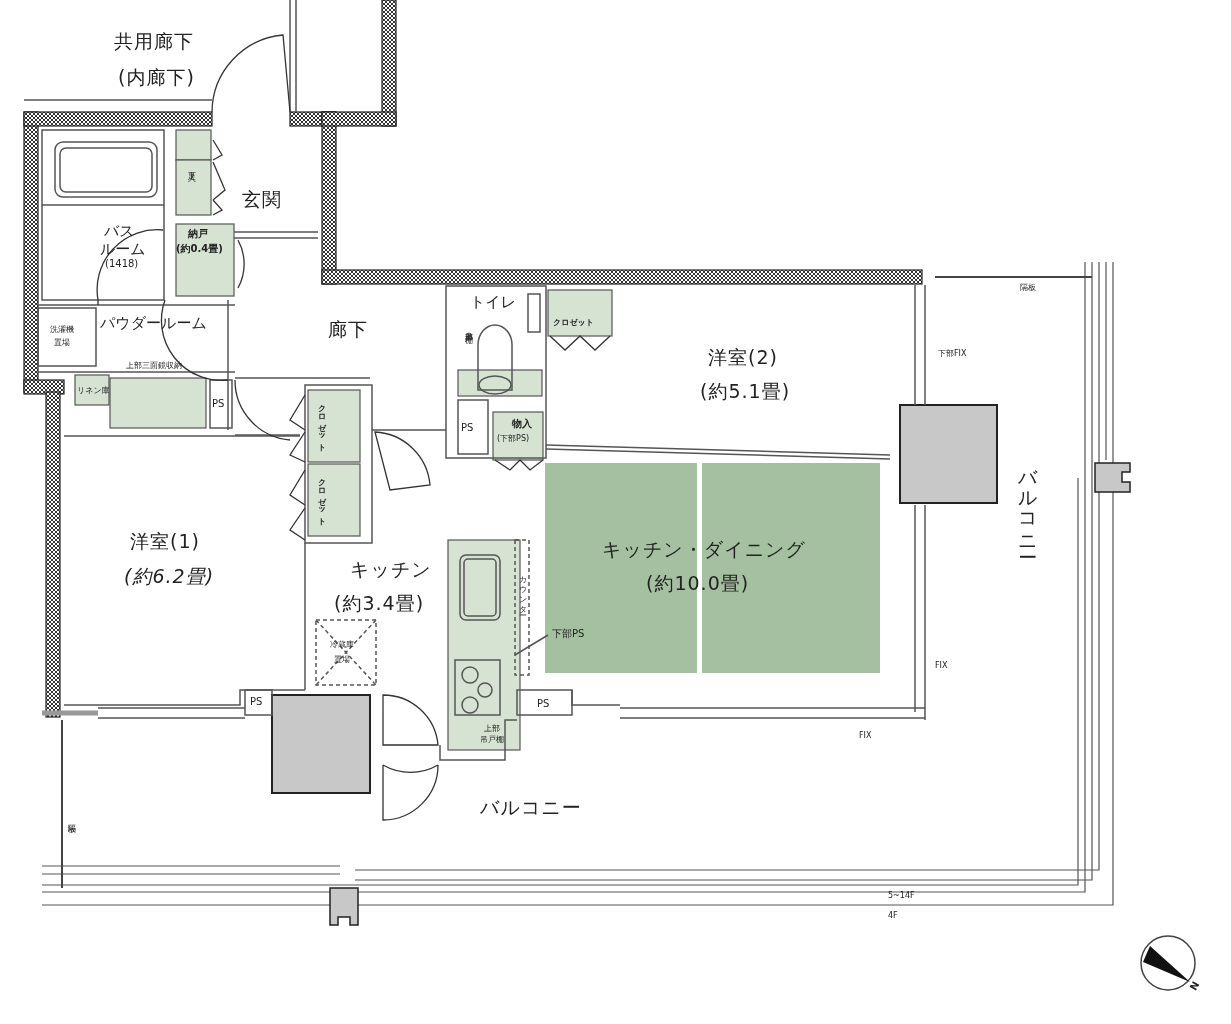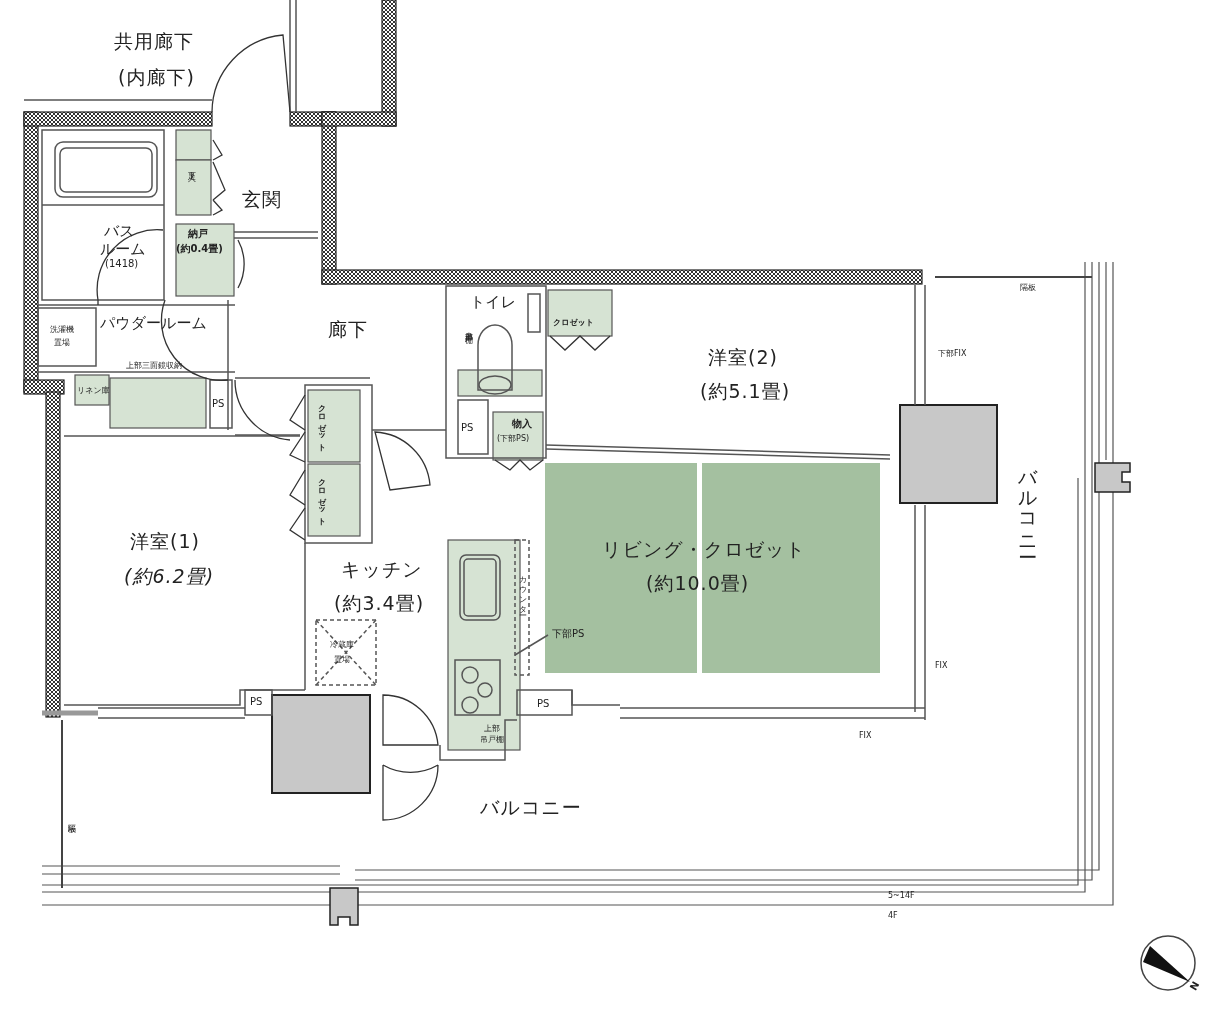--- a/index.html
+++ b/index.html
@@ -214,32 +214,32 @@
 
 <div class="lbl lbl-xs bold vert" style="left:316px;top:398px;">クロゼット</div>
 <div class="lbl lbl-xs bold vert" style="left:316px;top:472px;">クロゼット</div>
 
 <div class="lbl lbl-lg" style="left:708px;top:346px;">洋室(2)</div>
 <div class="lbl lbl-lg" style="left:700px;top:380px;">(約5.1畳)</div>
 
 <div class="lbl lbl-lg" style="left:130px;top:530px;">洋室(1)</div>
 <div class="lbl lbl-lg" style="left:124px;top:565px;font-style:italic;">(約6.2畳)</div>
 
-<div class="lbl lbl-lg" style="left:341px;top:558px;">キッチン</div>
+<div class="lbl lbl-lg" style="left:350px;top:558px;">キッチン</div>
 <div class="lbl lbl-lg" style="left:334px;top:592px;">(約3.4畳)</div>
 <div class="lbl lbl-xs" style="left:330px;top:640px;">冷蔵庫</div>
 <div class="lbl lbl-xs" style="left:334px;top:655px;">置場</div>
 <div class="lbl lbl-xs vert" style="left:517px;top:570px;">カウンター</div>
 <div class="lbl lbl-sm" style="left:552px;top:628px;">下部PS</div>
 <div class="lbl lbl-xs" style="left:484px;top:724px;">上部</div>
 <div class="lbl lbl-xs" style="left:480px;top:735px;">吊戸棚</div>
 <div class="lbl lbl-sm" style="left:250px;top:696px;">PS</div>
 <div class="lbl lbl-sm" style="left:537px;top:698px;">PS</div>
 
-<div class="lbl lbl-lg" style="left:602px;top:538px;">リビング・クロゼット</div>
+<div class="lbl lbl-lg" style="left:602px;top:538px;">キッチン・ダイニング</div>
 <div class="lbl lbl-lg" style="left:646px;top:572px;">(約10.0畳)</div>
 
 <div class="lbl lbl-lg" style="left:480px;top:796px;">バルコニー</div>
 <div class="lbl lbl-lg vert" style="left:1016px;top:456px;">バルコニー</div>
 
 <div class="lbl lbl-xs" style="left:1020px;top:283px;">隔板</div>
 <div class="lbl lbl-xs vert" style="left:66px;top:818px;">隔板</div>
 <div class="lbl lbl-xs" style="left:938px;top:349px;">下部FIX</div>
 <div class="lbl lbl-xs" style="left:935px;top:661px;">FIX</div>
 <div class="lbl lbl-xs" style="left:859px;top:731px;">FIX</div>

